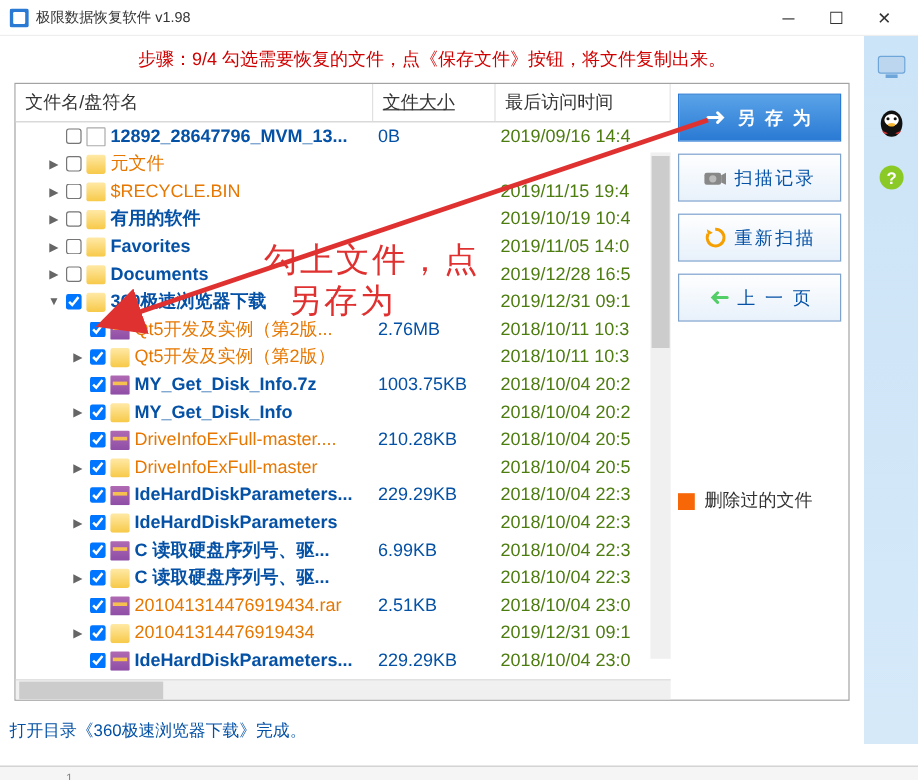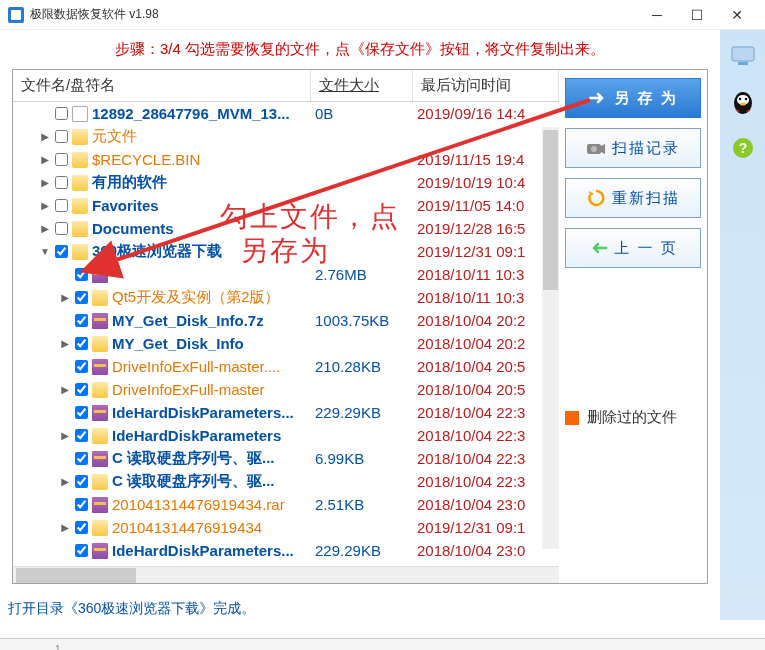--- a/index.html
+++ b/index.html
@@ -22,21 +22,21 @@
   .header-row { display: flex; background: #fff; border-bottom: 1px solid #d0d0d0; font-size: 15px; color: #333; }
   .header-row div { padding: 6px 8px; border-right: 1px solid #e0e0e0; }
   .col-name { width: 298px; }
   .col-size { width: 102px; text-decoration: underline; }
   .col-date { flex: 1; }
 
   .rows { flex:1; overflow-y: hidden; overflow-x: hidden; font-size: 15px; position:relative; }
   .row { display: flex; align-items: center; height: 23px; white-space: nowrap; }
   .row .cell-name { width: 298px; display:flex; align-items:center; overflow:hidden; }
   .row .cell-size { width: 102px; color:#0451a5; overflow:hidden; padding-left:4px;}
-  .row .cell-date { flex:1; color:#b91c1c; overflow:hidden; padding-left:4px;}
+  .row .cell-date { flex:1; color:#4d7c0f; overflow:hidden; padding-left:4px;}
   .expander { width:12px; display:inline-flex; justify-content:center; color:#666; font-size:10px; margin-right:2px;}
   .chk { margin: 0 4px 0 2px; }
   .ficon { width:16px; height:16px; margin-right:4px; display:inline-block; flex-shrink:0; }
   .i-folder { background: linear-gradient(#ffe9a6,#f7c948); border-radius:2px; }
   .i-file { background:#fff; border:1px solid #aaa; border-radius:1px; }
   .i-rar { background: linear-gradient(#b06ab3,#8e4ea6); border-radius:1px; position:relative; }
   .i-rar::after{content:""; position:absolute; left:2px; right:2px; top:5px; height:3px; background:#f5c04f;}
   .fname { overflow:hidden; text-overflow:ellipsis; }
   .c-blue { color:#0451a5;font-weight:bold; }
   .c-orange { color:#e67700; }
@@ -100,21 +100,21 @@
       </div>
     <div class="strip-icon">
         <svg width="24" height="24">
           <circle cx="12" cy="12" r="10" fill="#8ac926"></circle>
           <text x="12" y="17" text-anchor="middle" fill="#fff" font-size="14" font-weight="bold">?</text>
         </svg>
       </div>
   </div>
 
   <div class="content">
-    <div class="instruction">步骤：3/4 勾选需要恢复的文件，点《保存文件》按钮，将文件复制出来。</div>
+    <div class="instruction">步骤：9/4 勾选需要恢复的文件，点《保存文件》按钮，将文件复制出来。</div>
 
     <div class="panel">
       <div class="filelist">
         <div class="header-row">
           <div class="col-name">文件名/盘符名</div>
           <div class="col-size">文件大小</div>
           <div class="col-date">最后访问时间</div>
         </div>
         <div class="rows" id="rows">
           <div class="row">
@@ -185,20 +185,21 @@
                 <span class="fname c-blue">360极速浏览器下载</span>
               </div>
               <div class="cell-size"></div>
               <div class="cell-date">2019/12/31 09:1</div>
             </div>
             <div class="row">
               <div class="cell-name" style="padding-left: 46px;">
                 <span class="expander"></span>
                 <input type="checkbox" class="chk" checked="" style="">
                 <span class="ficon i-rar"></span>
+                <span class="fname c-orange">Qt5开发及实例（第2版...</span>
               </div>
               <div class="cell-size">2.76MB</div>
               <div class="cell-date">2018/10/11 10:3</div>
             </div>
             <div class="row">
               <div class="cell-name" style="padding-left: 46px;">
                 <span class="expander">▶</span>
                 <input type="checkbox" class="chk" checked="" style="">
                 <span class="ficon i-folder"></span>
                 <span class="fname c-orange">Qt5开发及实例（第2版）</span>

